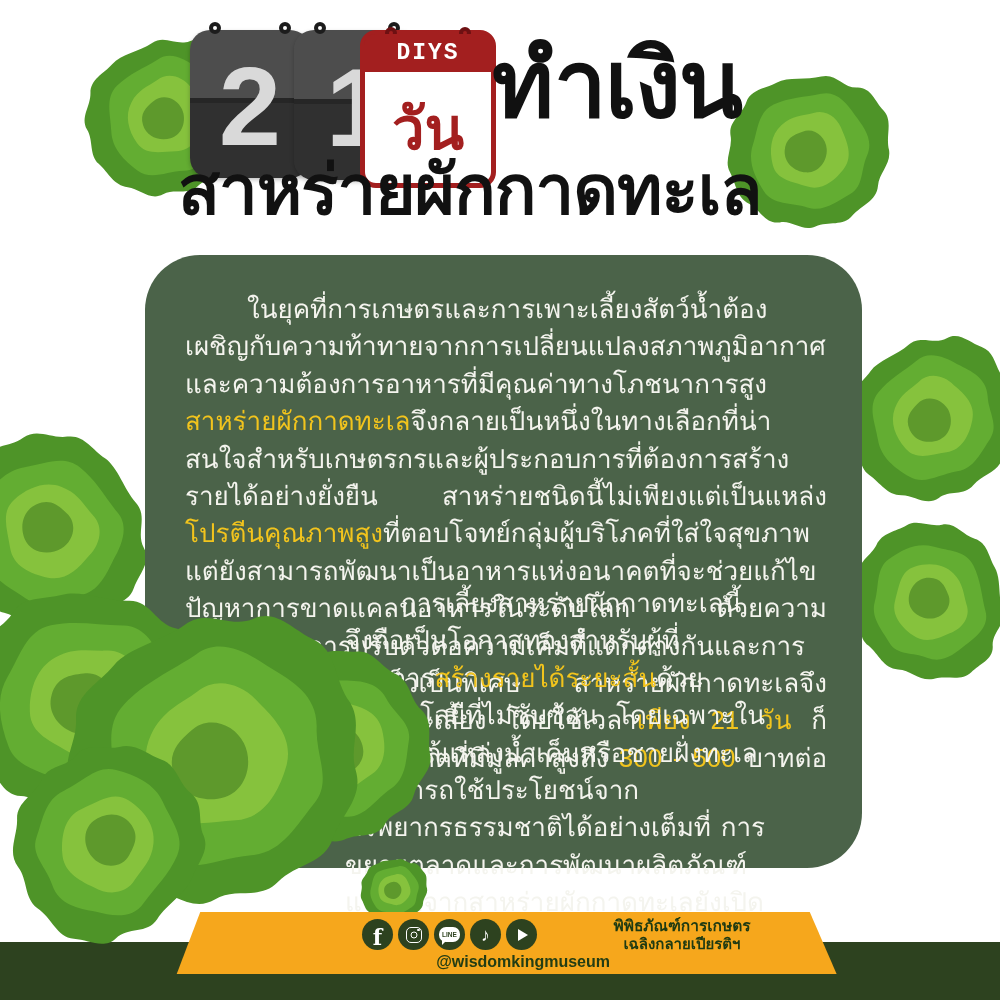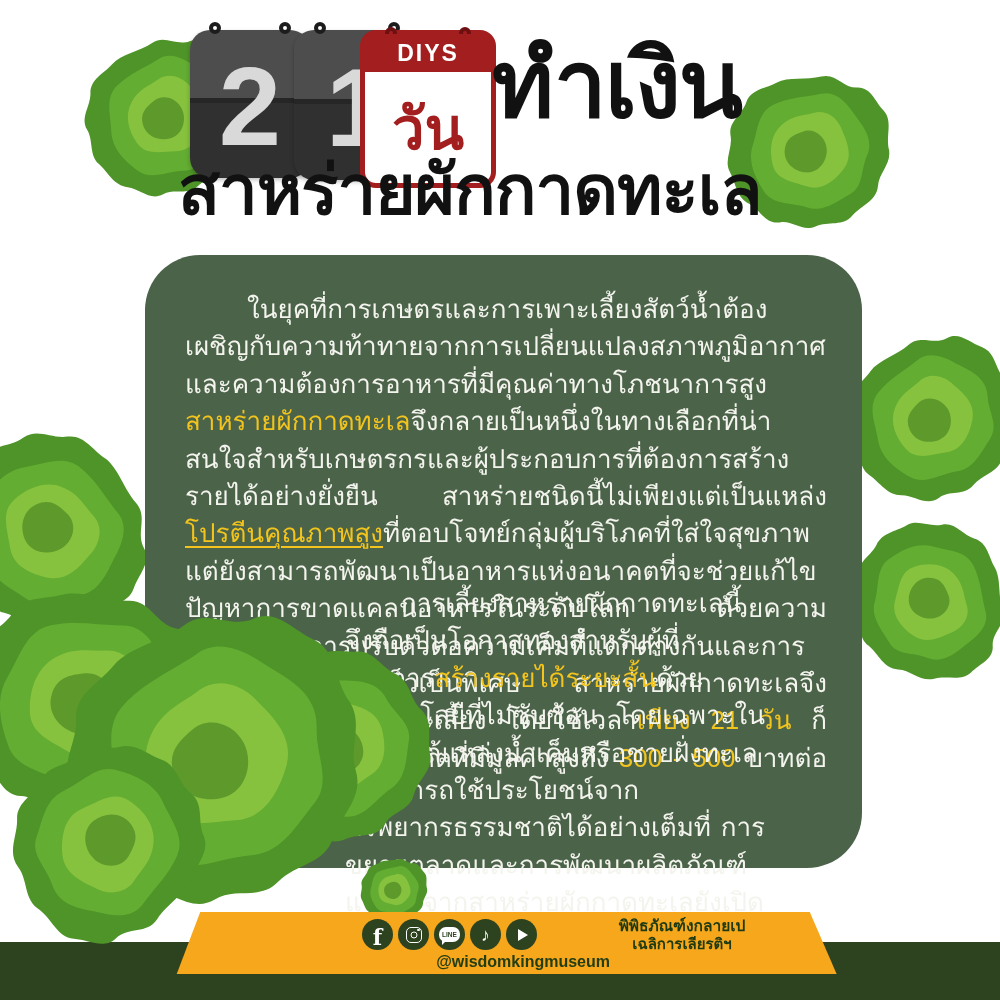--- a/index.html
+++ b/index.html
@@ -24,35 +24,35 @@
   .cal{position:absolute;border-radius:20px;}
   .cal-gray{background:linear-gradient(#4d4d4d 0 46%,#303030 46% 100%);box-shadow:0 2px 4px rgba(0,0,0,.25);}
   .cal-gray .split{position:absolute;left:0;right:0;top:46%;height:5px;background:#1f1f1f;opacity:.55;}
   .flip-digit{position:absolute;inset:0;display:flex;align-items:center;justify-content:center;
     font-size:112px;font-weight:700;color:#d9d9d9;line-height:1;padding-top:6px;}
   .hook{position:absolute;top:-8px;width:12px;height:12px;border:4px solid #1c1c1c;border-radius:50%;background:transparent;}
   .hook.l{left:16%;} .hook.r{right:16%;}
   .cal-red{background:#fff;border:5px solid var(--red);border-radius:16px;overflow:visible;}
   .cal-red .red-band{position:absolute;left:-1px;right:-1px;top:-1px;height:38px;background:var(--red);
     border-radius:11px 11px 0 0;display:flex;align-items:center;justify-content:center;
-    color:#fff;font-size:23px;font-weight:700;letter-spacing:2px;}
+    color:#fff;font-size:23px;font-weight:700;letter-spacing:2px;font-family:Liberation Mono, monospace;}
   .cal-red .red-day{position:absolute;left:0;right:0;top:40px;bottom:0;display:flex;align-items:center;justify-content:center;
     color:var(--red);font-size:58px;font-weight:700;line-height:1;}
   .cal-red .hook{border-color:#6e1012;}
   .title-money{position:absolute;left:492px;top:22px;font-size:94px;font-weight:700;color:var(--ink);line-height:1.35;letter-spacing:-2px;}
   .subtitle{position:absolute;left:178px;top:148px;font-size:69px;font-weight:700;color:var(--ink);line-height:1.25;letter-spacing:-1px;}
 
   
   .card{position:absolute;left:145px;top:255px;width:717px;height:613px;background:var(--card);
     border-radius:55px;z-index:2;}
   .para{position:absolute;color:#f4f4ee;font-size:26px;line-height:37.4px;text-align:justify;}
   .para-1{left:40px;top:36px;width:642px;text-indent:62px;}
   .para-2{left:200px;top:330px;width:420px;text-indent:56px;}
   .para .hl{color:var(--yellow);}
-  .para .hl-u{color:var(--yellow);text-decoration:underline;text-underline-offset:4px;text-decoration-thickness:2px;}
+  .para .hl-u{color:var(--yellow);text-underline-offset:4px;text-decoration-thickness:2px;}
 
   
   .footer-band{position:absolute;left:0;top:942px;width:1000px;height:58px;background:var(--band);z-index:2;}
   .footer-banner{position:absolute;left:170px;top:912px;width:672px;height:62px;background:var(--banner);
     clip-path:polygon(4.5% 0,95.2% 0,99.2% 100%,1% 100%);z-index:3;}
   .social-icons{position:absolute;left:192px;top:7px;display:flex;gap:5px;}
   .sicon{width:31px;height:31px;border-radius:50%;background:var(--band);display:flex;align-items:center;justify-content:center;position:relative;}
   .fb-glyph{color:#fff;font-weight:700;font-size:22px;line-height:1;margin-top:5px;font-family:"DejaVu Serif","Liberation Serif",serif;}
   .ig-box{width:16px;height:16px;border:1.8px solid #fff;border-radius:5px;position:relative;}
   .ig-lens{position:absolute;left:50%;top:50%;width:7px;height:7px;border:1.6px solid #fff;border-radius:50%;transform:translate(-50%,-50%);}
@@ -161,18 +161,18 @@
         </span>
       <span class="sicon">
           <span class="tt-glyph">♪</span>
         </span>
       <span class="sicon">
           <span class="yt-tri"></span>
         </span>
     </div>
     <div class="social-handle">@wisdomkingmuseum</div>
     <div class="org-block">
-      <div class="org-line1">พิพิธภัณฑ์งกลายเป</div>
-      <div class="org-line2">เฉลิการเลียรติฯ</div>
+      <div class="org-line1">พิพิธภัณฑ์การเกษตร</div>
+      <div class="org-line2">เฉลิงกลายเปียรติฯ</div>
     </div>
   </div>
 
 </div>
 
 </body></html>

